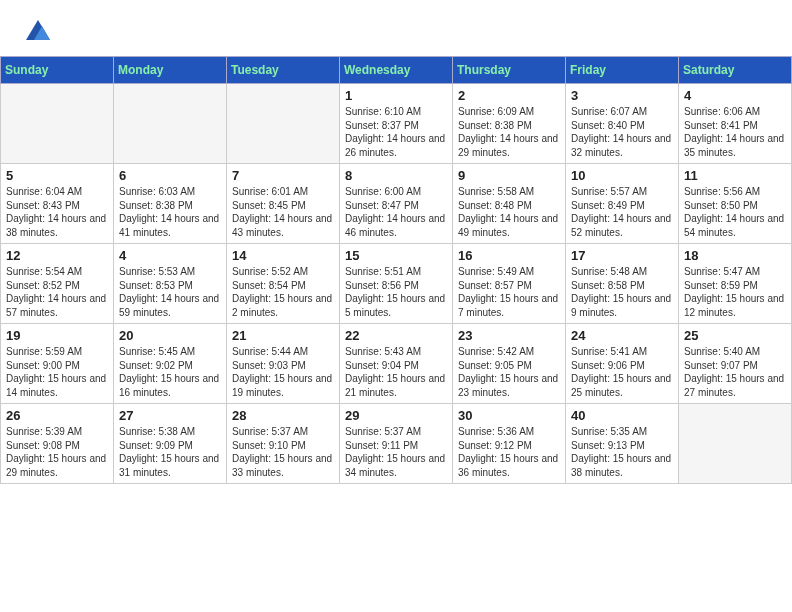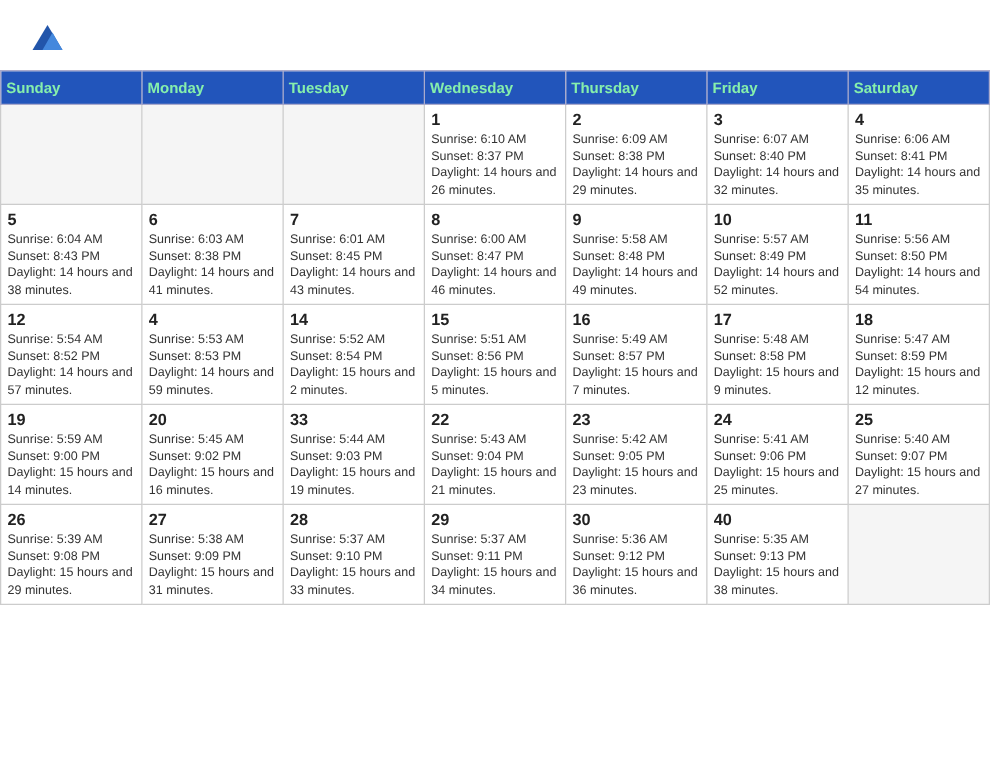--- a/index.html
+++ b/index.html
@@ -273,21 +273,21 @@
 and 14 minutes.</div>
         </td>
         <td>
           <span class="day-number">20</span>
           <div class="day-info">Sunrise: 5:45 AM
 Sunset: 9:02 PM
 Daylight: 15 hours
 and 16 minutes.</div>
         </td>
         <td>
-          <span class="day-number">33</span>
+          <span class="day-number">21</span>
           <div class="day-info">Sunrise: 5:44 AM
 Sunset: 9:03 PM
 Daylight: 15 hours
 and 19 minutes.</div>
         </td>
         <td>
           <span class="day-number">22</span>
           <div class="day-info">Sunrise: 5:43 AM
 Sunset: 9:04 PM
 Daylight: 15 hours

